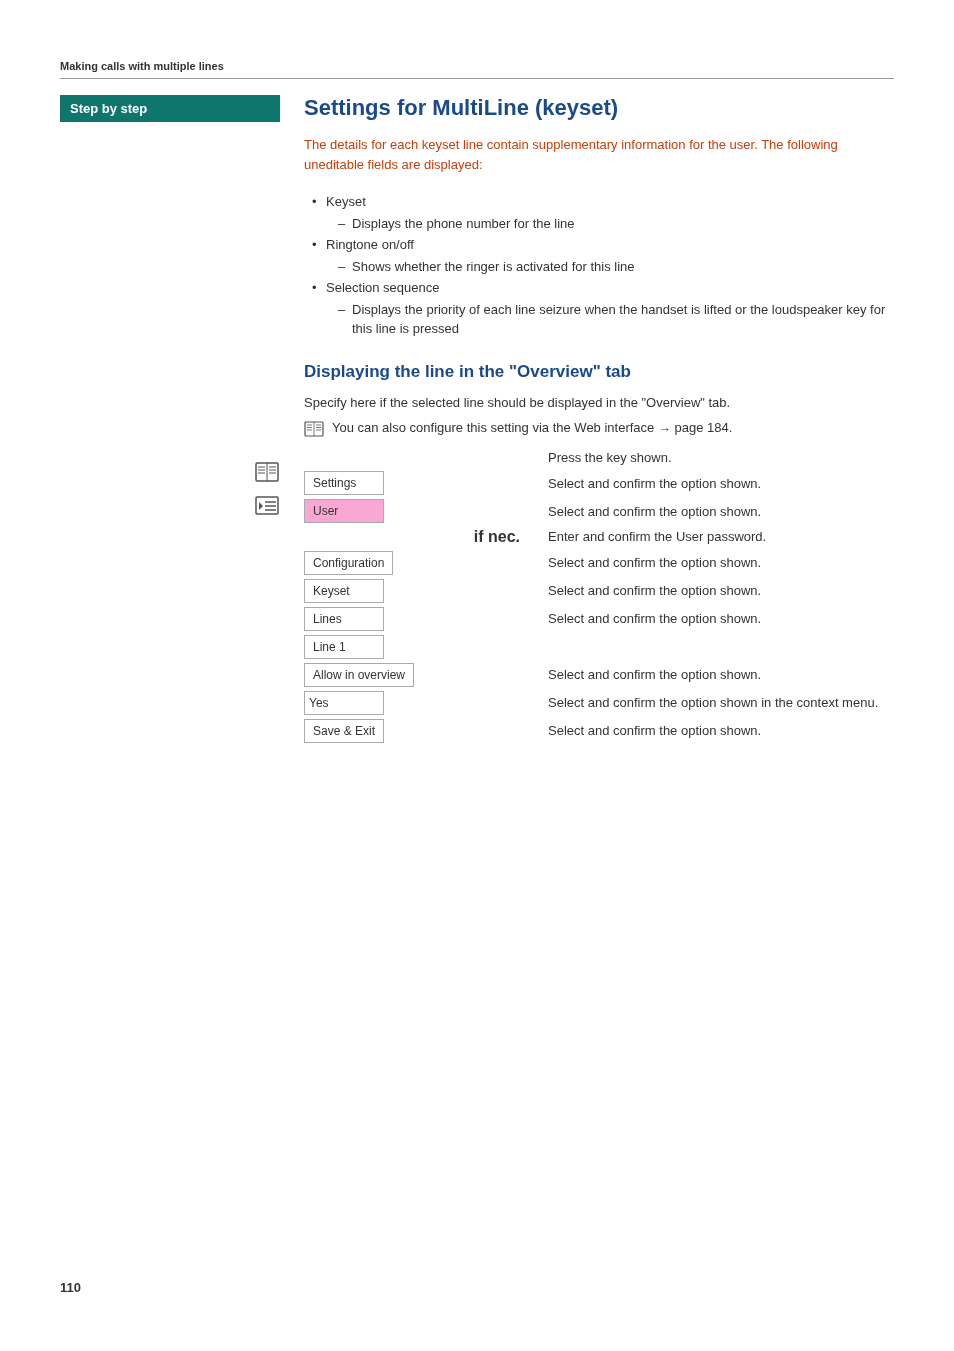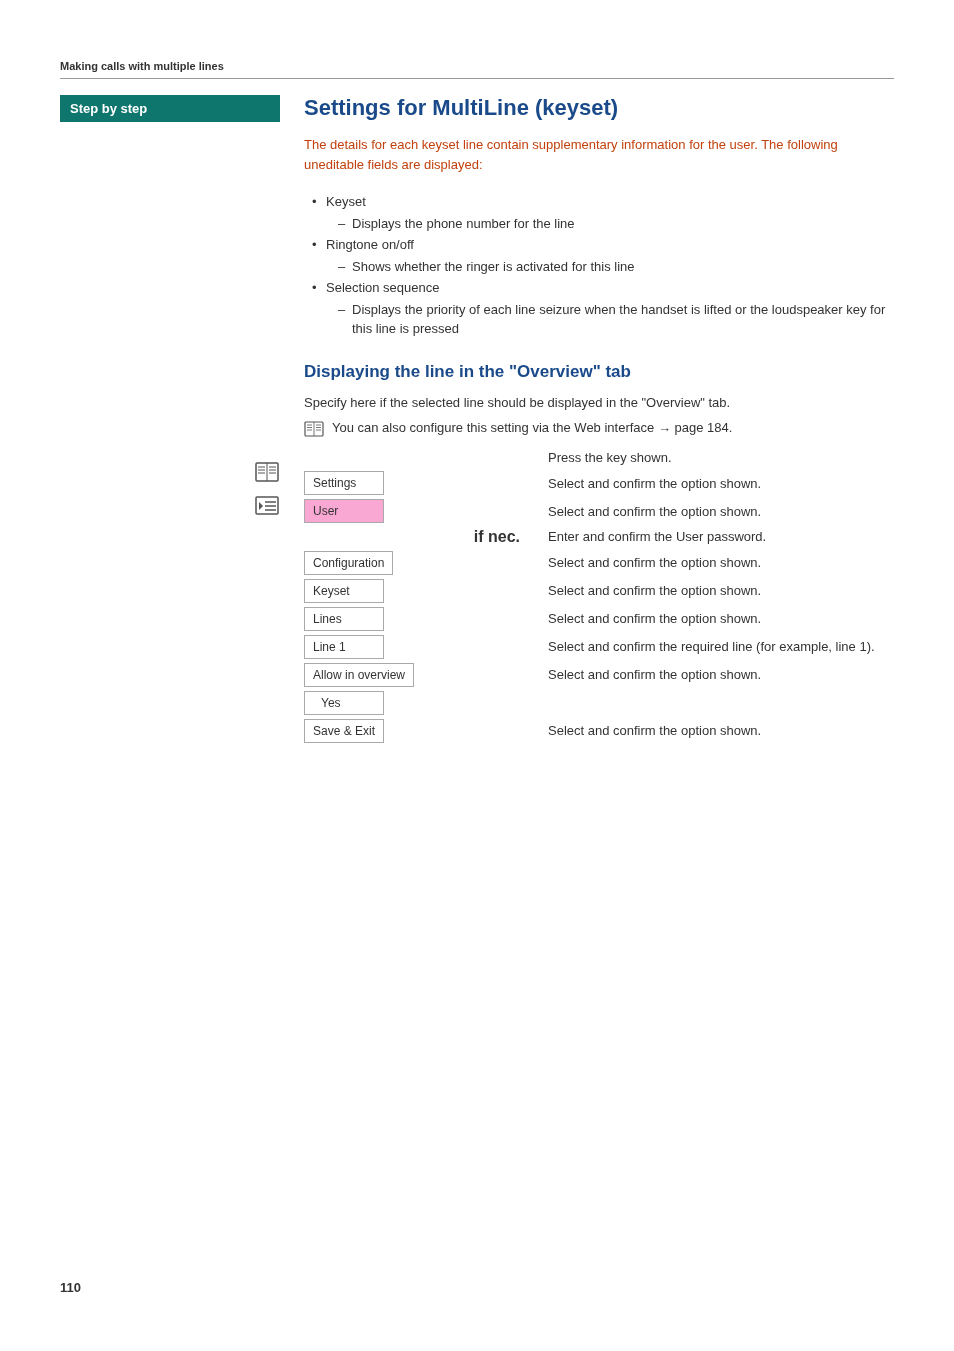--- a/index.html
+++ b/index.html
@@ -280,28 +280,28 @@
           <div style="display: flex; align-items: center; margin-bottom: 4px;">
             <div style="width: 220px; flex-shrink: 0;"><div style="border: 1px solid rgb(170, 170, 170); padding: 4px 8px; font-size: 12px; color: rgb(51, 51, 51); background: rgb(255, 255, 255); display: inline-block; min-width: 80px;">Keyset</div></div>
             <div style="padding-left: 24px; font-size: 13px; color: rgb(51, 51, 51); line-height: 1.5;">Select and confirm the option shown.</div>
           </div>
           <div style="display: flex; align-items: center; margin-bottom: 4px;">
             <div style="width: 220px; flex-shrink: 0;"><div style="border: 1px solid rgb(170, 170, 170); padding: 4px 8px; font-size: 12px; color: rgb(51, 51, 51); background: rgb(255, 255, 255); display: inline-block; min-width: 80px;">Lines</div></div>
             <div style="padding-left: 24px; font-size: 13px; color: rgb(51, 51, 51); line-height: 1.5;">Select and confirm the option shown.</div>
           </div>
           <div style="display: flex; align-items: center; margin-bottom: 4px;">
             <div style="width: 220px; flex-shrink: 0;"><div style="border: 1px solid rgb(170, 170, 170); padding: 4px 8px; font-size: 12px; color: rgb(51, 51, 51); background: rgb(255, 255, 255); display: inline-block; min-width: 80px;">Line 1</div></div>
-            <div style="padding-left: 24px; font-size: 13px; color: rgb(51, 51, 51); line-height: 1.5;">Select and confirm the required line (for example, line 1).</div>
           </div>
           <div style="display: flex; align-items: center; margin-bottom: 4px;">
             <div style="width: 220px; flex-shrink: 0;"><div style="border: 1px solid rgb(170, 170, 170); padding: 4px 8px; font-size: 12px; color: rgb(51, 51, 51); background: rgb(255, 255, 255); display: inline-block; min-width: 80px;">Allow in overview</div></div>
             <div style="padding-left: 24px; font-size: 13px; color: rgb(51, 51, 51); line-height: 1.5;">Select and confirm the option shown.</div>
           </div>
           <div style="display: flex; align-items: center; margin-bottom: 4px;">
-            <div style="width: 220px; flex-shrink: 0;"><div style="border: 1px solid rgb(170, 170, 170); padding: 4px 16px; font-size: 12px; color: rgb(51, 51, 51); background: rgb(255, 255, 255); display: inline-block; min-width: 80px;">Yes</div></div>
+            <div style="width: 220px; flex-shrink: 0;"><div style="border: 1px solid rgb(170, 170, 170); padding: 4px 4px; font-size: 12px; color: rgb(51, 51, 51); background: rgb(255, 255, 255); display: inline-block; min-width: 80px;">Yes</div></div>
+            <div style="padding-left: 24px; font-size: 13px; color: rgb(51, 51, 51); line-height: 1.5;">Select and confirm the option shown in the context menu.</div>
           </div>
           <div style="display: flex; align-items: center; margin-bottom: 4px;">
             <div style="width: 220px; flex-shrink: 0;"><div style="border: 1px solid rgb(170, 170, 170); padding: 4px 8px; font-size: 12px; color: rgb(51, 51, 51); background: rgb(255, 255, 255); display: inline-block; min-width: 80px;">Save &amp; Exit</div></div>
             <div style="padding-left: 24px; font-size: 13px; color: rgb(51, 51, 51); line-height: 1.5;">Select and confirm the option shown.</div>
           </div>
         </div>
       </div>
   </div>
 
   <div class="page-number">110</div>

